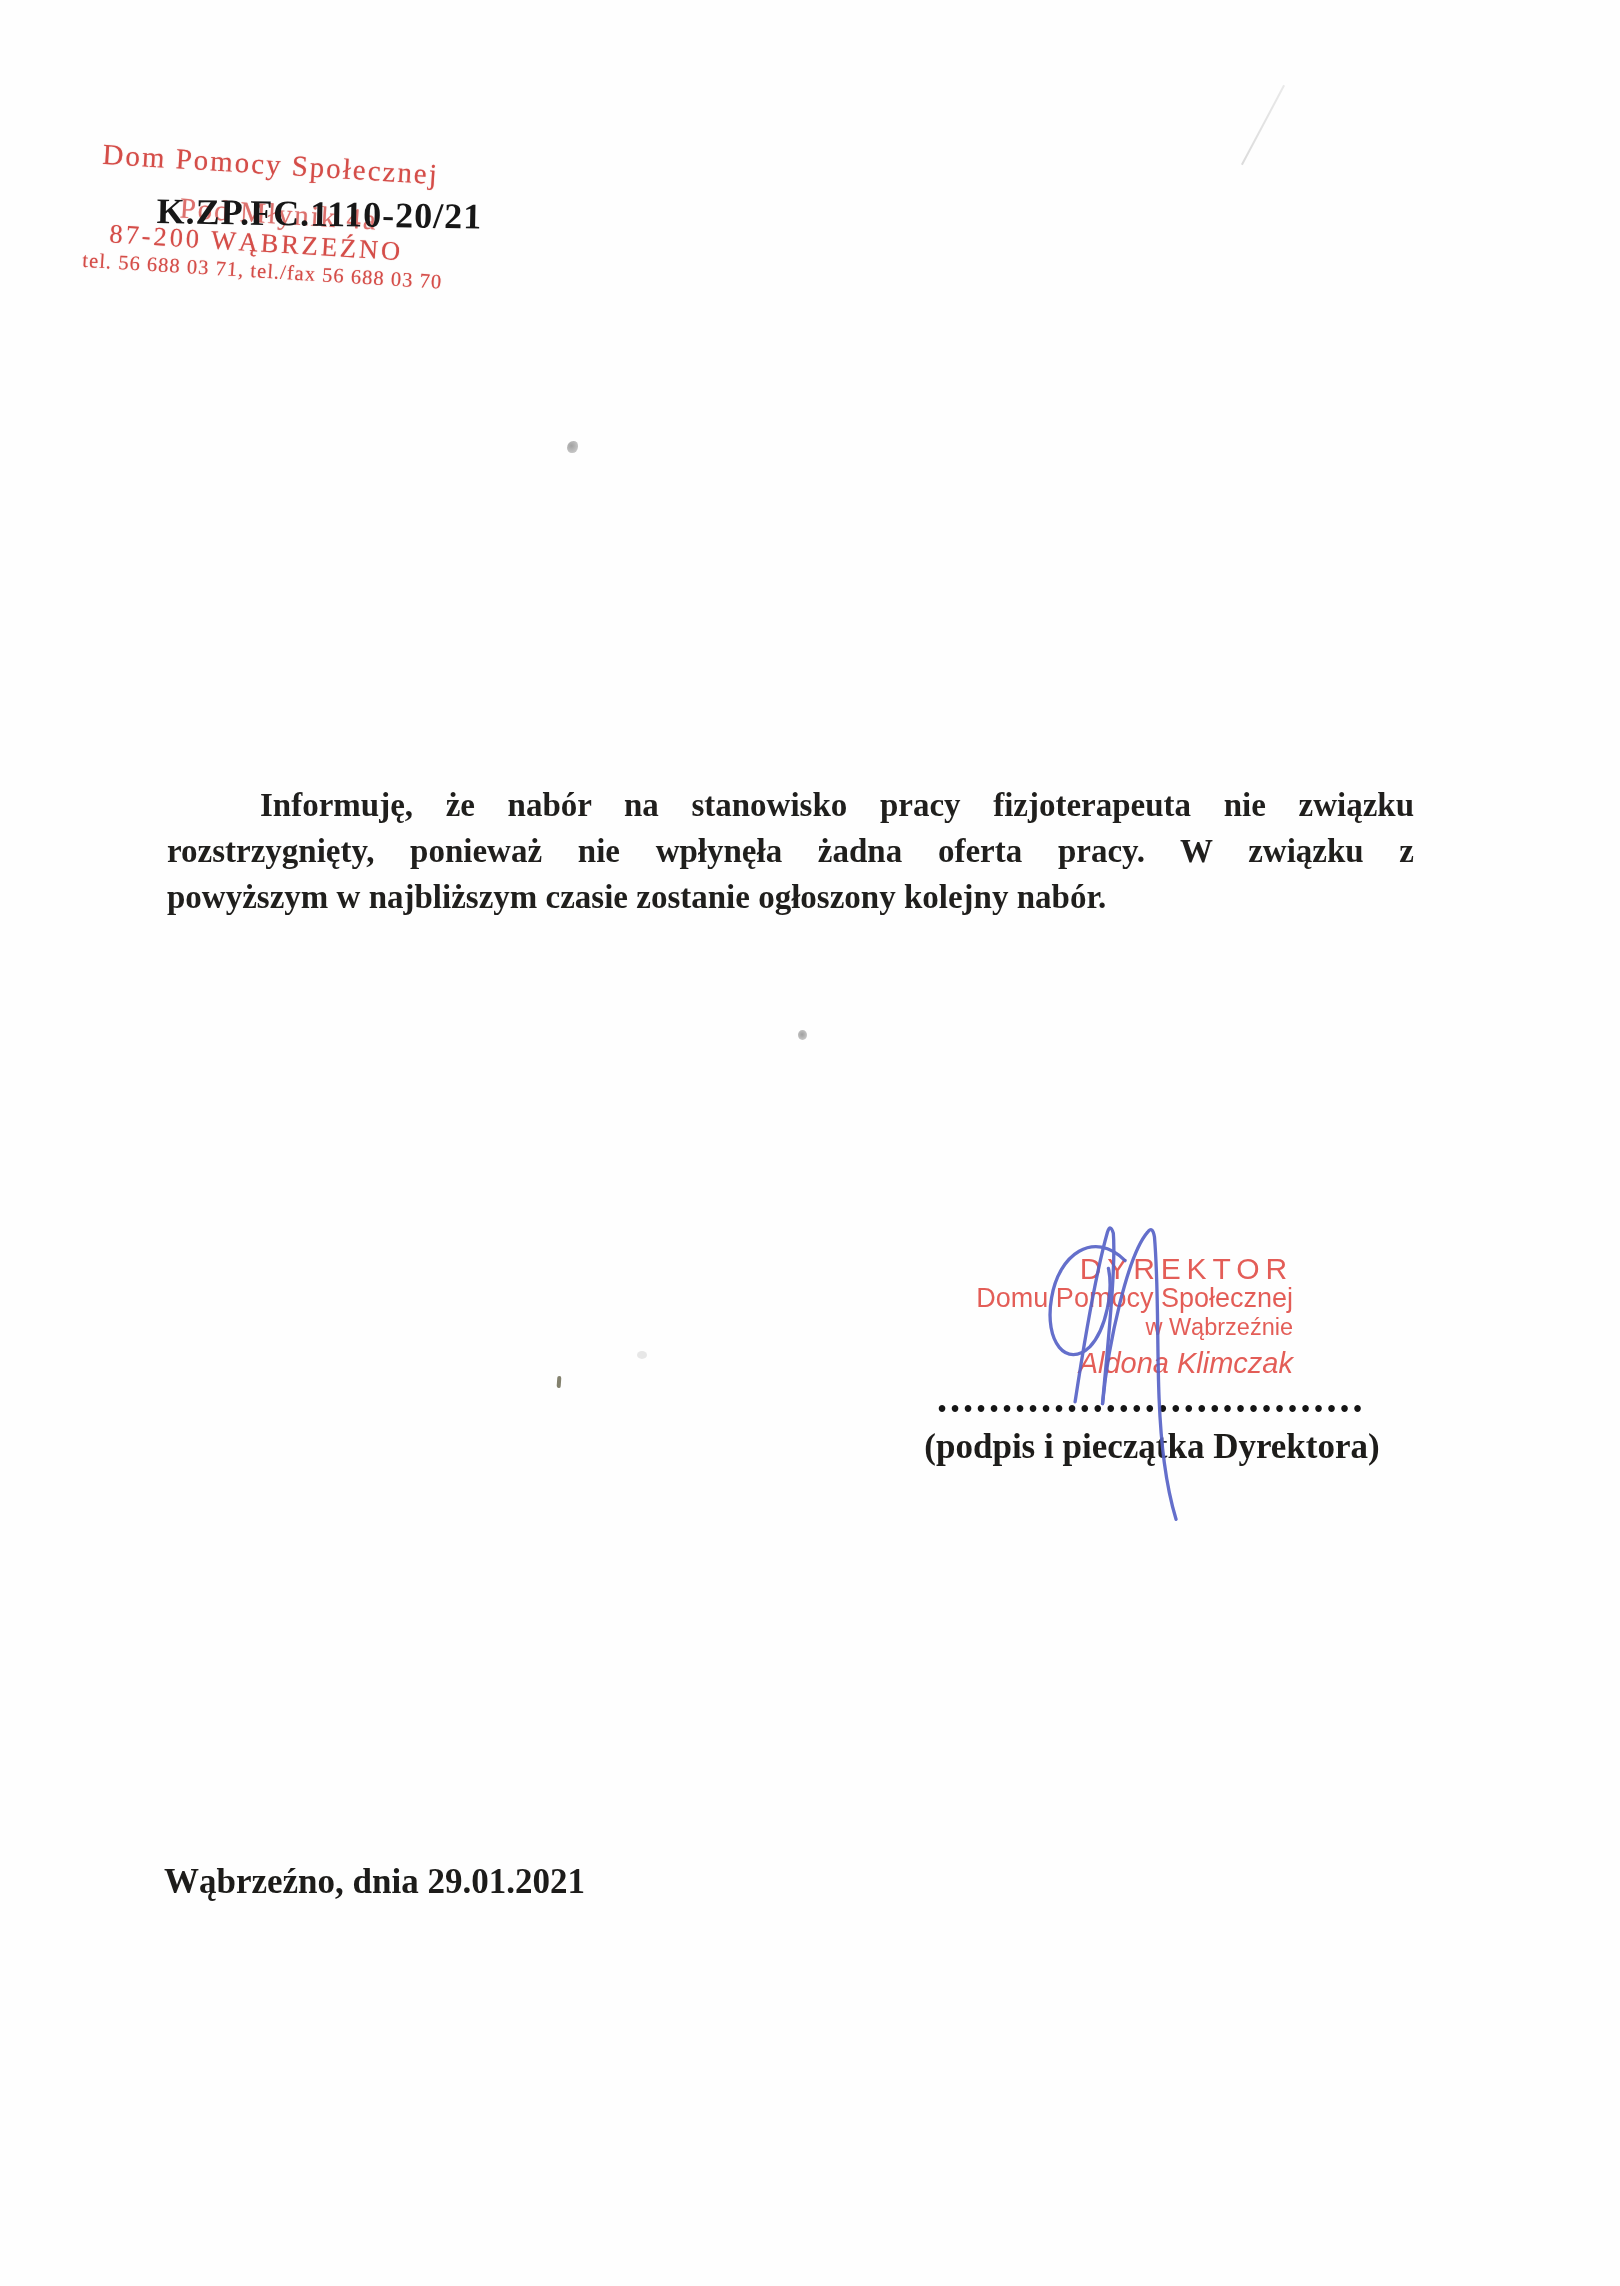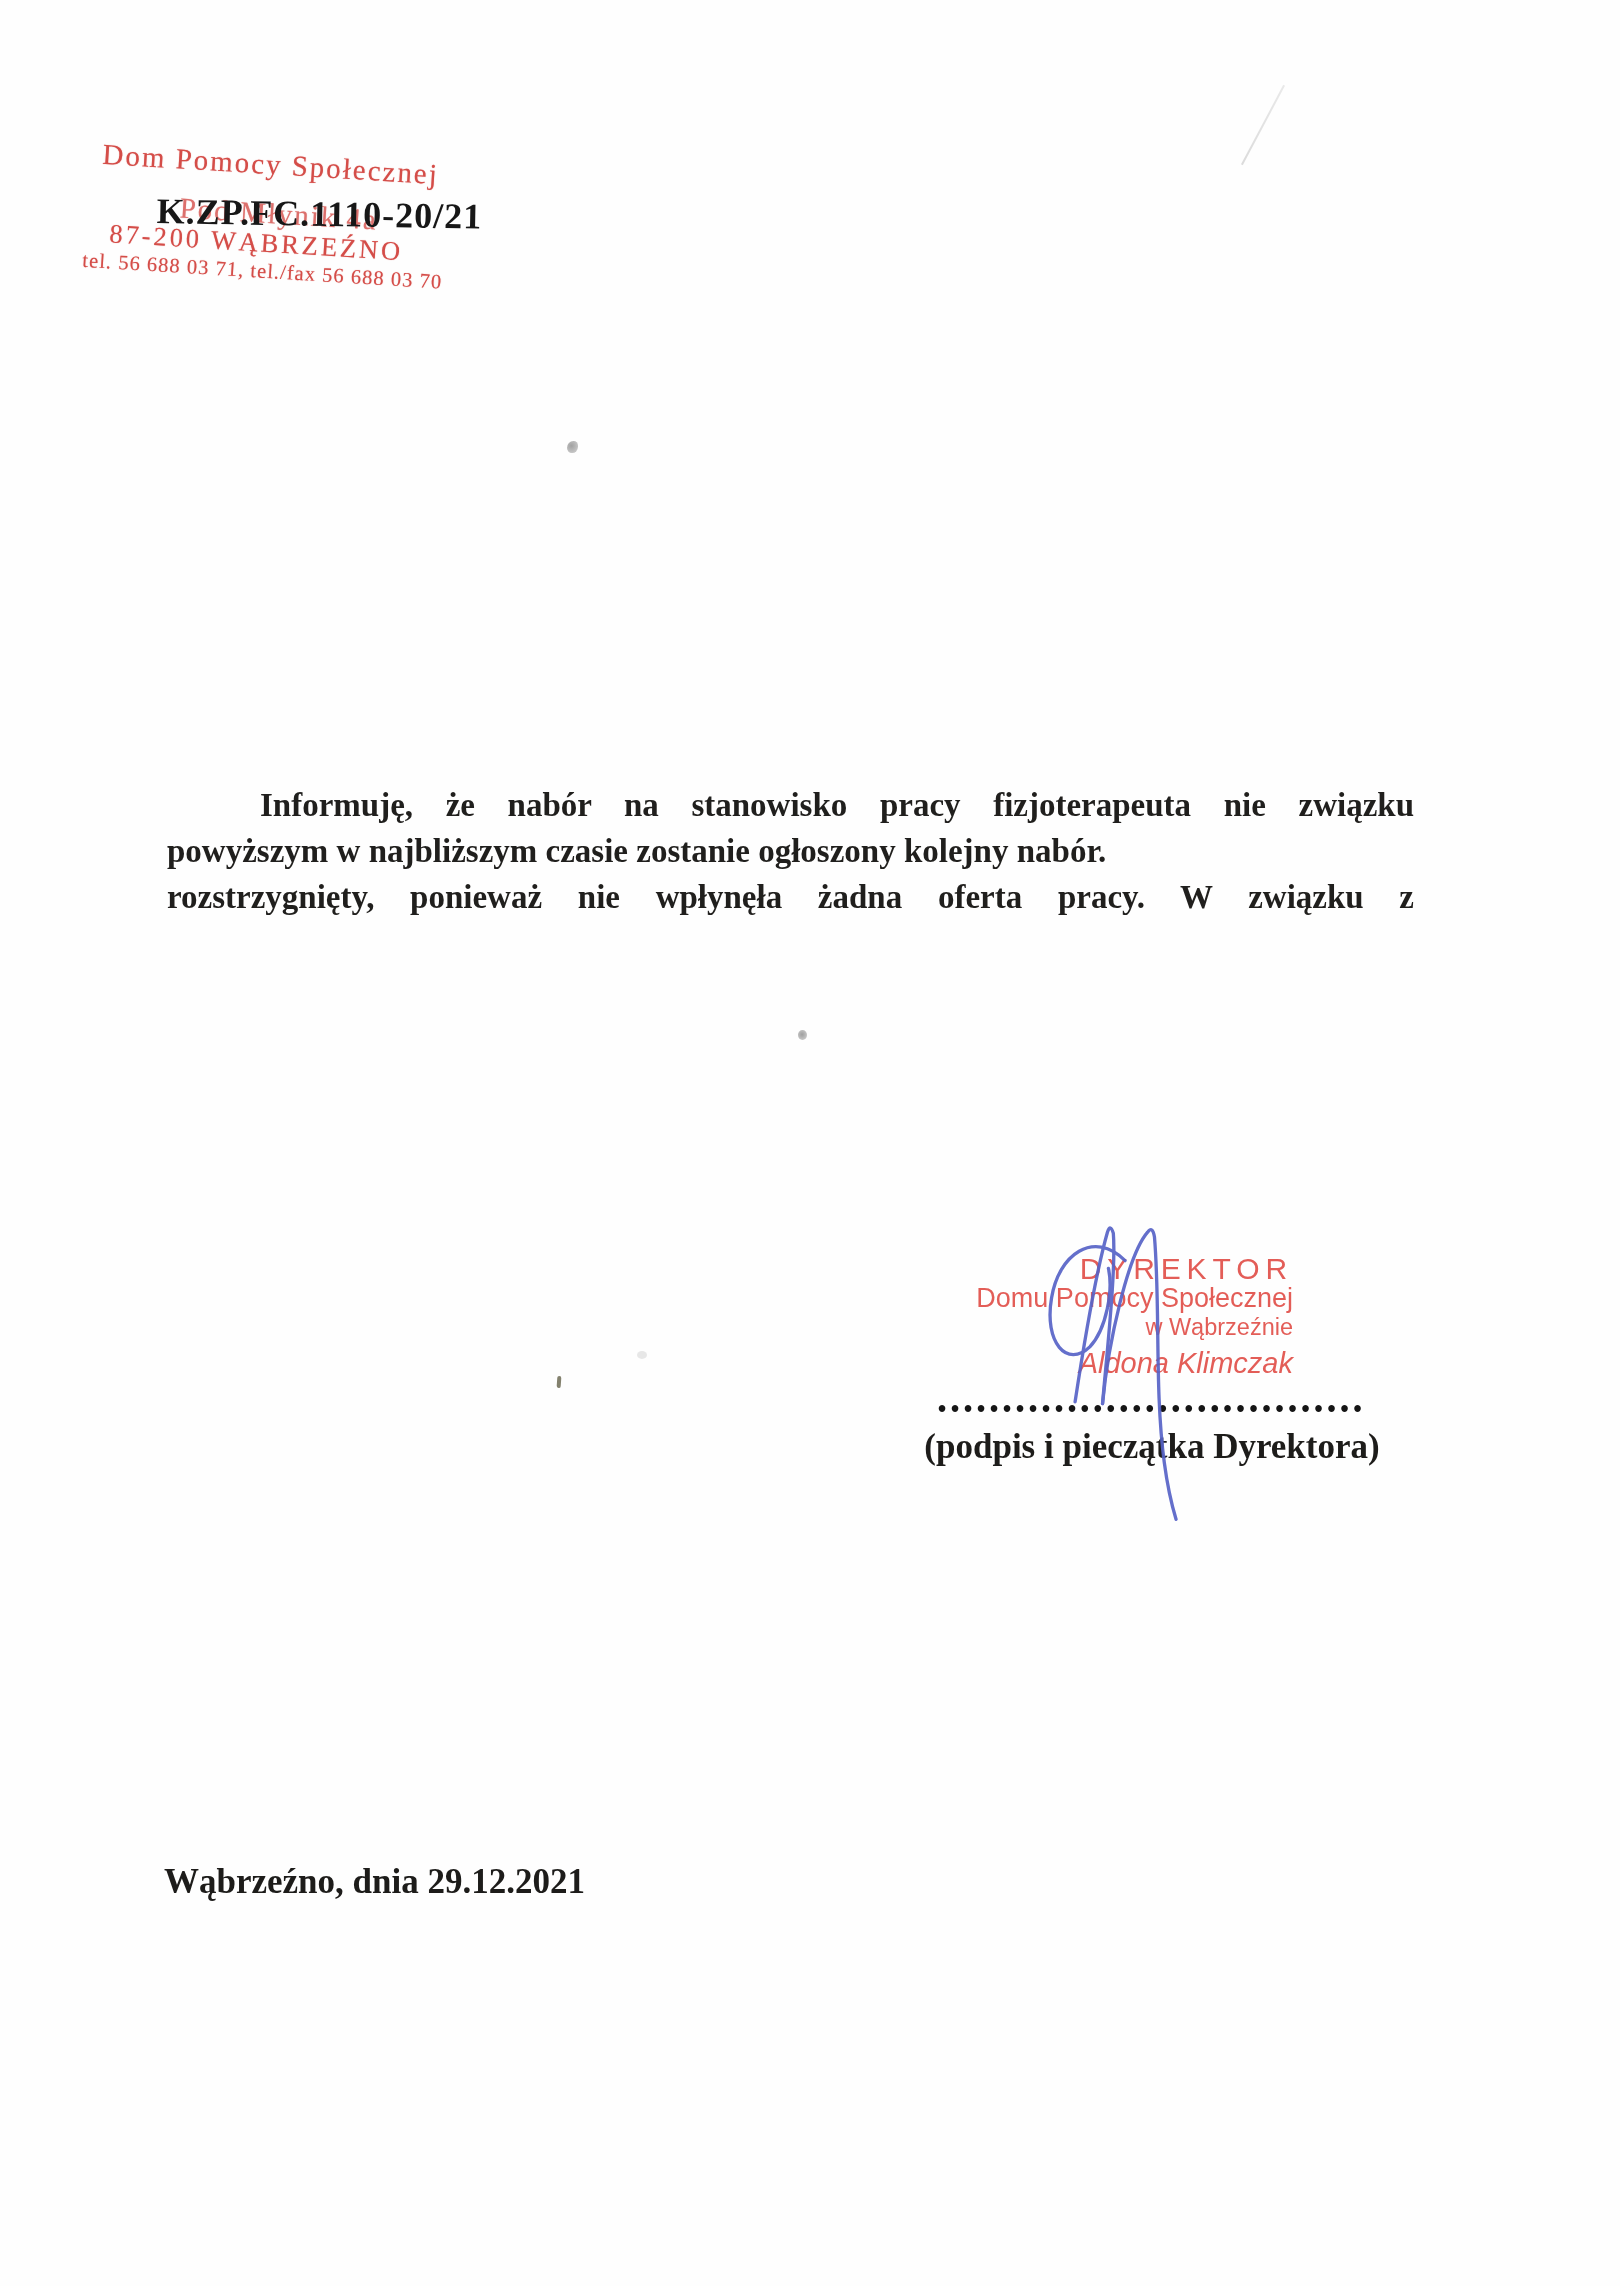--- a/index.html
+++ b/index.html
@@ -105,22 +105,22 @@
 
   <div class="abs ref-number">K.ZP.FC.1110-20/21</div>
 
   <div class="abs artifact slash-mark"></div>
 
   <div class="abs artifact speck-title"></div>
 
 
   <div class="abs body-block">
     <div class="body-line first">Informuję, że nabór na stanowisko pracy fizjoterapeuta nie związku</div>
+    <div class="body-line">rozstrzygnięty, ponieważ nie wpłynęła żadna oferta pracy. W związku z</div>
     <div class="body-line last">powyższym w najbliższym czasie zostanie ogłoszony kolejny nabór.</div>
-    <div class="body-line">rozstrzygnięty, ponieważ nie wpłynęła żadna oferta pracy. W związku z</div>
   </div>
 
   <div class="abs artifact speck-mid"></div>
 
   <div class="abs director-stamp">
     <div class="ds-l1">DYREKTOR</div>
     <div class="ds-l2">Domu Pomocy Społecznej</div>
     <div class="ds-l3">w Wąbrzeźnie</div>
     <div class="ds-l4">Aldona Klimczak</div>
   </div>
@@ -137,16 +137,16 @@
     <g fill="none" stroke="#5763c7" stroke-width="3.4" stroke-linecap="round" opacity="0.92">
 
       <path d="M 1148 1286 C 1116 1254 1080 1280 1073 1324 C 1065 1370 1089 1396 1112 1374 C 1129 1356 1136 1316 1131 1294"></path>
 
       <path d="M 1097 1430 C 1108 1358 1120 1292 1130 1257 Q 1133 1248 1136 1258 C 1139 1295 1129 1384 1125 1432"></path>
 
       <path d="M 1125 1432 C 1131 1368 1151 1280 1171 1257 Q 1176 1250 1178 1262 C 1184 1334 1178 1418 1188 1492 C 1192 1522 1197 1540 1200 1550"></path>
     </g>
   </svg>
 
-  <div class="abs date-line">Wąbrzeźno, dnia 29.12.2021</div>
+  <div class="abs date-line">Wąbrzeźno, dnia 29.01.2021</div>
 
 </div>
 
 
 </body></html>

